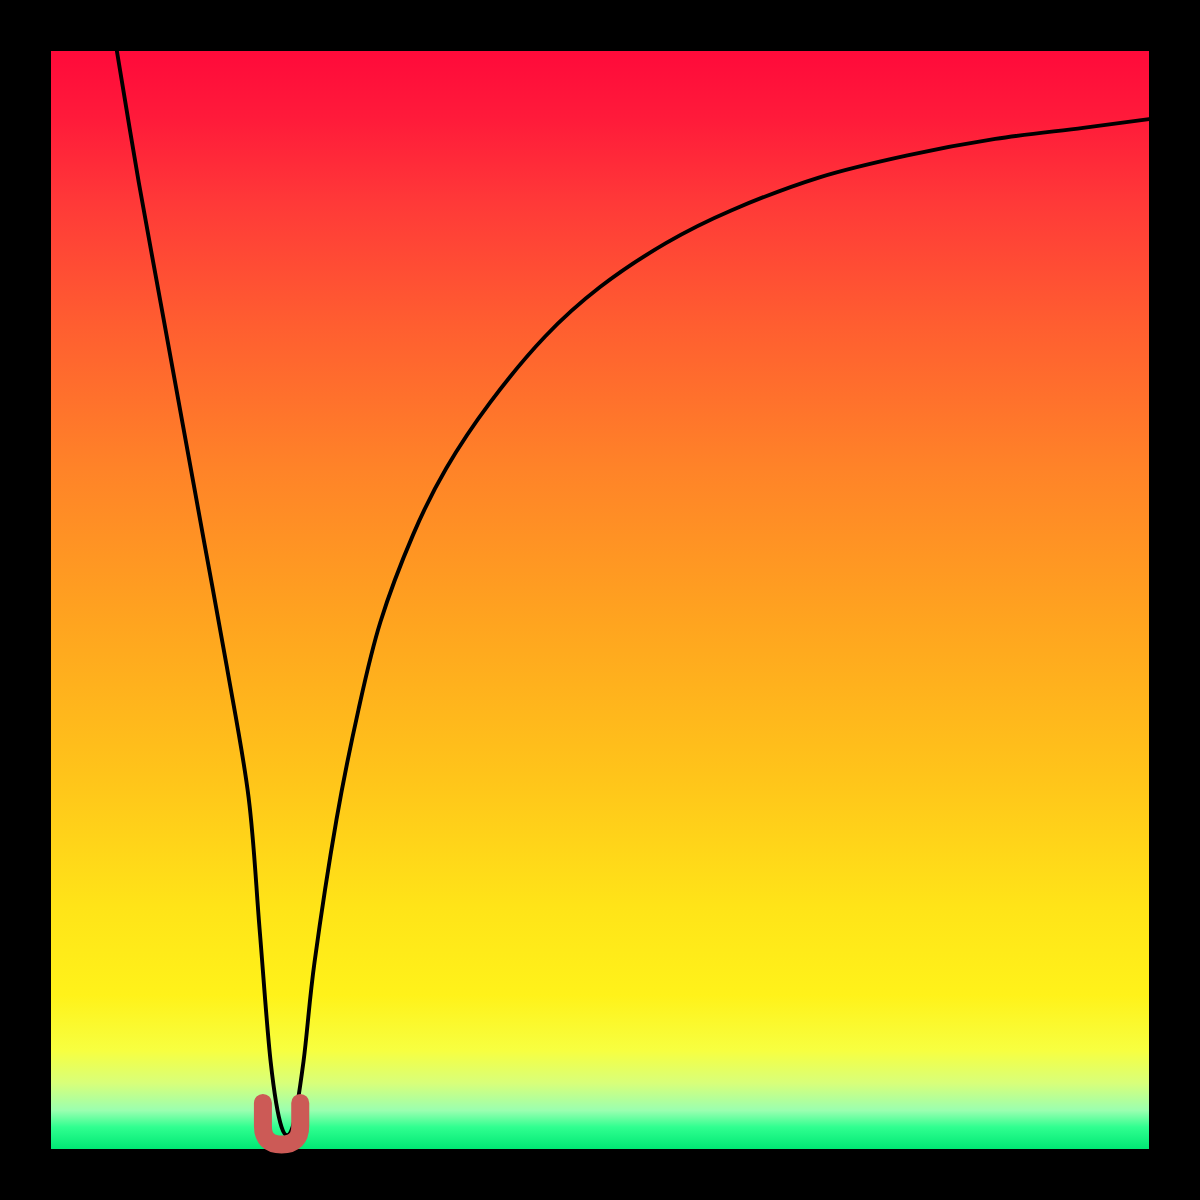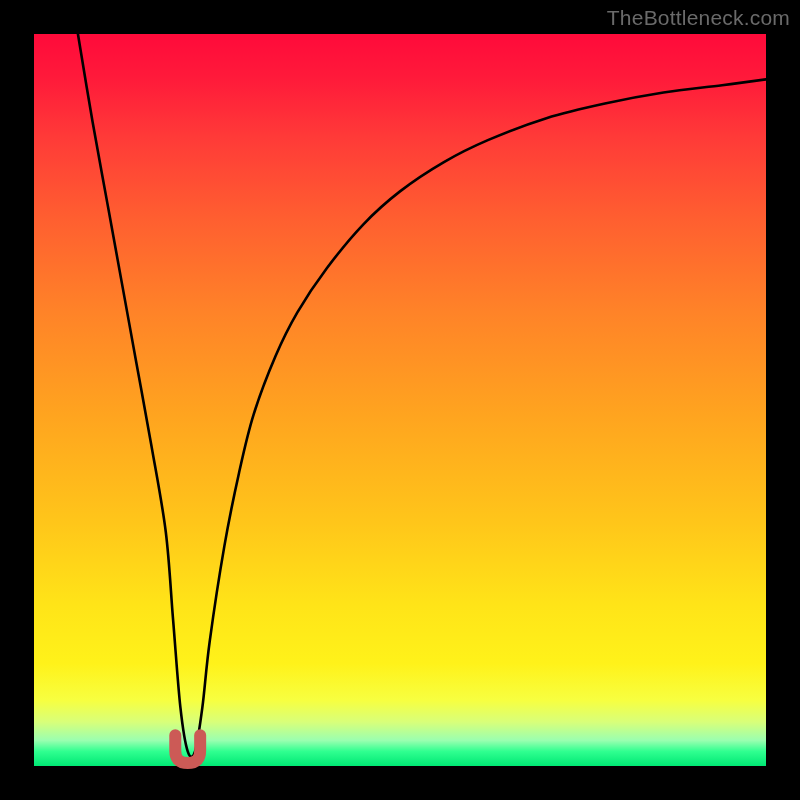--- a/index.html
+++ b/index.html
@@ -58,20 +58,19 @@
     top: 0;
     width: 732px;
     height: 732px;
     overflow: visible;
   }
 </style>
 </head>
 <body>
 
 <div class="frame">
-  <div class="watermark">TheBottleneck.com</div>
   <div class="plot">
     <svg class="curve" viewBox="0 0 732 732" preserveAspectRatio="none">
       <path id="curve-path" fill="none" stroke="#000" stroke-width="2.6" stroke-linecap="round" stroke-linejoin="round" d="M 43.92 0.00 C 46.36 14.64, 53.68 59.78, 58.56 87.84 C 63.44 115.90, 68.32 141.52, 73.20 168.36 C 78.08 195.20, 82.96 222.04, 87.84 248.88 C 92.72 275.72, 97.60 302.56, 102.48 329.40 C 107.36 356.24, 112.24 381.86, 117.12 409.92 C 122.00 437.98, 128.10 468.48, 131.76 497.76 C 135.42 527.04, 136.64 556.32, 139.08 585.60 C 141.52 614.88, 143.96 651.48, 146.40 673.44 C 148.84 695.40, 151.28 710.04, 153.72 717.36 C 156.16 724.68, 158.60 724.68, 161.04 717.36 C 163.48 710.04, 165.92 691.74, 168.36 673.44 C 170.80 655.14, 172.02 634.40, 175.68 607.56 C 179.34 580.72, 185.44 540.46, 190.32 512.40 C 195.20 484.34, 200.08 461.16, 204.96 439.20 C 209.84 417.24, 213.50 400.16, 219.60 380.64 C 225.70 361.12, 234.24 339.16, 241.56 322.08 C 248.88 305.00, 254.98 292.80, 263.52 278.16 C 272.06 263.52, 281.82 248.88, 292.80 234.24 C 303.78 219.60, 317.20 203.13, 329.40 190.32 C 341.60 177.51, 352.58 167.75, 366.00 157.38 C 379.42 147.01, 395.28 136.64, 409.92 128.10 C 424.56 119.56, 436.76 113.46, 453.84 106.14 C 470.92 98.82, 492.88 90.28, 512.40 84.18 C 531.92 78.08, 551.44 73.81, 570.96 69.54 C 590.48 65.27, 610.00 61.61, 629.52 58.56 C 649.04 55.51, 671.00 53.44, 688.08 51.24 C 705.16 49.04, 724.68 46.36, 732.00 45.38"></path>
       <path id="marker-path" fill="none" stroke="#cc5a56" stroke-width="12" stroke-linecap="round" stroke-linejoin="round" d="M 141.28 701.26 L 141.28 716.63 Q 141.28 729.07 153.72 729.07 Q 166.16 729.07 166.16 716.63 L 166.16 701.26"></path>
     </svg>
   </div>
 </div>
 
 </body></html>

